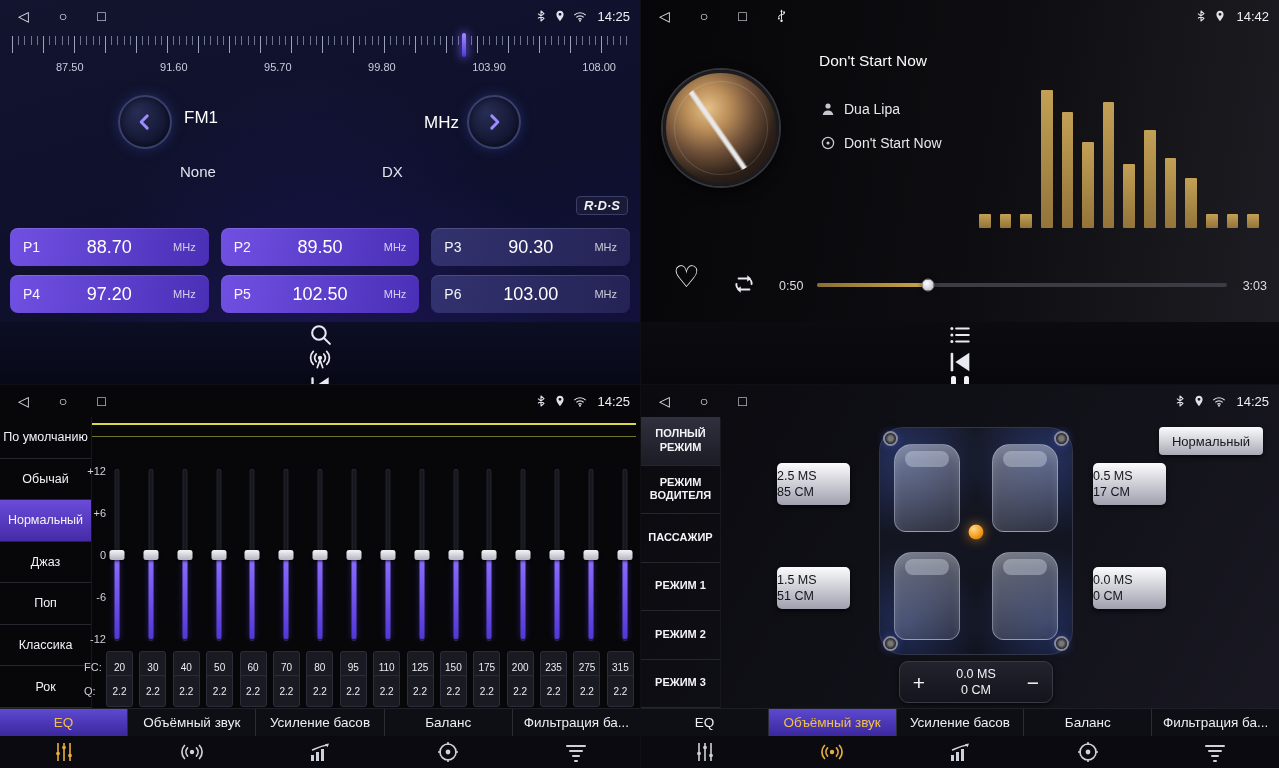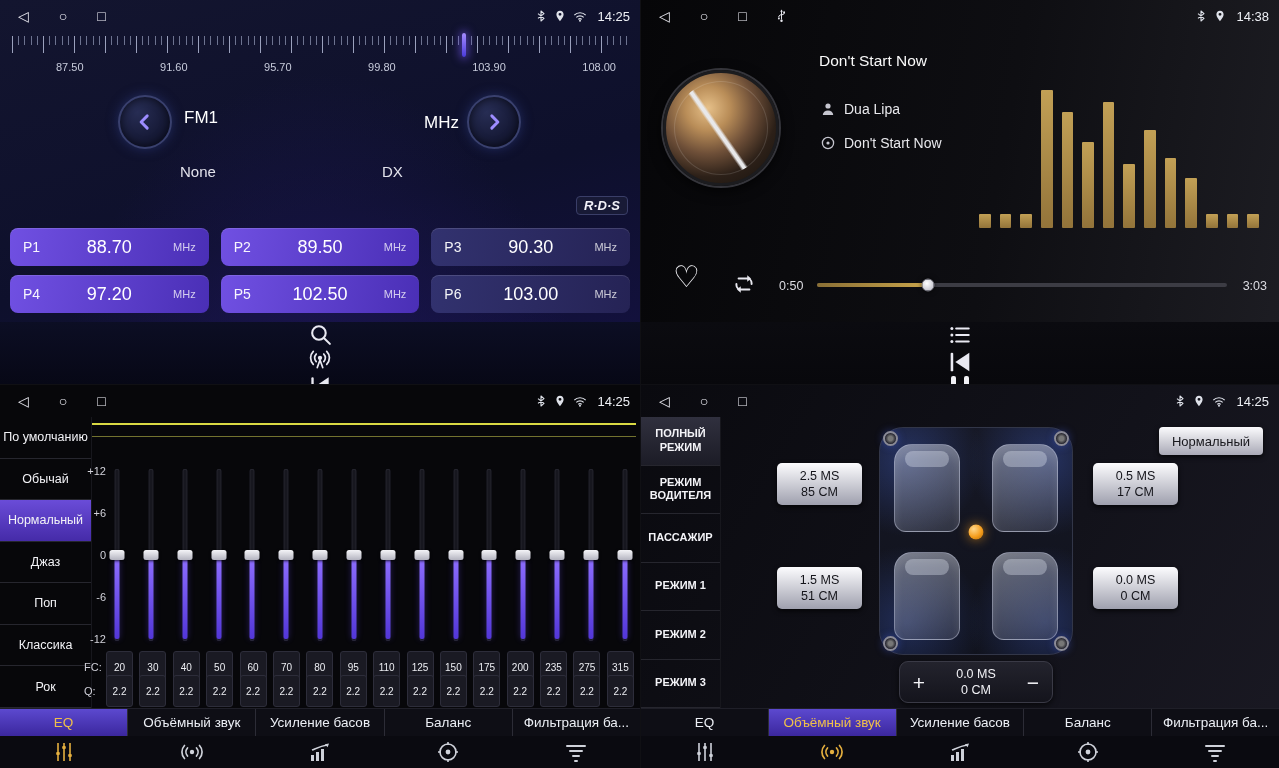--- a/index.html
+++ b/index.html
@@ -153,23 +153,23 @@
   .seat-fl {left:14px; top:16px;} .seat-fr {right:14px; top:16px;}
   .seat-rl {left:14px; bottom:14px;} .seat-rr {right:14px; bottom:14px;}
   .speaker {position:absolute; width:15px; height:15px; border-radius:50%;
     background:radial-gradient(circle,#777 0 28%, #20202a 70%); border:2px solid #8b8b98;
     box-shadow:0 0 8px #4a6aff66; cursor:pointer;}
   .spk-fl {left:3px; top:3px;} .spk-fr {right:3px; top:3px;}
   .spk-rl {left:3px; bottom:3px;} .spk-rr {right:3px; bottom:3px;}
   .listen-dot {position:absolute; left:50%; top:46%; width:15px; height:15px; border-radius:50%;
     transform:translate(-50%,-50%); cursor:pointer;
     background:radial-gradient(circle at 35% 30%, #ffd78a, #f59d1c 55%, #b06a08); box-shadow:0 0 12px #f59d1cb0;}
-  .delay-btn {position:absolute; width:85px; height:42px; border-radius:5px;
+  .delay-btn {position:absolute; width:73px; height:42px; border-radius:5px;
     background:linear-gradient(180deg,#fcfcfe,#9fa0ae); color:#14141a; display:flex; flex-direction:column;
-    align-items:center; justify-content:center; font-size:12.5px; line-height:1.3; box-shadow:0 2px 5px #000b;
+    align-items:flex-start; justify-content:center; font-size:12.5px; line-height:1.3; box-shadow:0 2px 5px #000b;
     cursor:pointer;}
   .delay-fl {left:136px; top:78px;} .delay-fr {left:452px; top:78px;}
   .delay-rl {left:136px; top:182px;} .delay-rr {left:452px; top:182px;}
   .adjust {position:absolute; left:258px; top:276px; width:154px; height:42px; display:flex; align-items:center;
     border-radius:9px; background:linear-gradient(180deg,#23232d,#14141c); border:1px solid #3a3a46;
     box-shadow:0 2px 6px #000a;}
   .adj-btn {width:38px; text-align:center; font-size:21px; color:#f4f4f8; cursor:pointer; line-height:1;}
   .adj-val {flex:1; text-align:center; font-size:12.5px; line-height:1.3; color:#f2f2f6;}
 </style>
 </head>
@@ -324,21 +324,21 @@
             <circle cx="5" cy="13.5" r="1.4" fill="currentColor"></circle>
           </svg>
       </div>
       <div class="sb-right">
         <svg viewBox="0 0 14 14" width="12" height="12">
             <path d="M3.5 4.2 L10.5 9.8 L7 12.8 L7 1.2 L10.5 4.2 L3.5 9.8" fill="none" stroke="currentColor" stroke-width="1.3" stroke-linejoin="round"></path>
           </svg>
         <svg viewBox="0 0 14 14" width="12" height="12">
             <path d="M7 1 C4.5 1 2.8 2.9 2.8 5.2 C2.8 8.2 7 13 7 13 C7 13 11.2 8.2 11.2 5.2 C11.2 2.9 9.5 1 7 1 Z M7 6.8 A1.7 1.7 0 1 1 7 3.4 A1.7 1.7 0 1 1 7 6.8 Z" fill="currentColor" fill-rule="evenodd"></path>
           </svg>
-        <span class="sb-time">14:38</span>
+        <span class="sb-time">14:42</span>
       </div>
     </div>
 
     <div class="album"></div>
     <span class="track-title">Don't Start Now</span>
     <div class="meta-row artist-row">
       <svg viewBox="0 0 14 14" width="14" height="14">
           <circle cx="7" cy="4" r="2.6" fill="currentColor"></circle>
           <path d="M1.8 13 a5.2 4.6 0 0 1 10.4 0 Z" fill="currentColor"></path>
         </svg>

